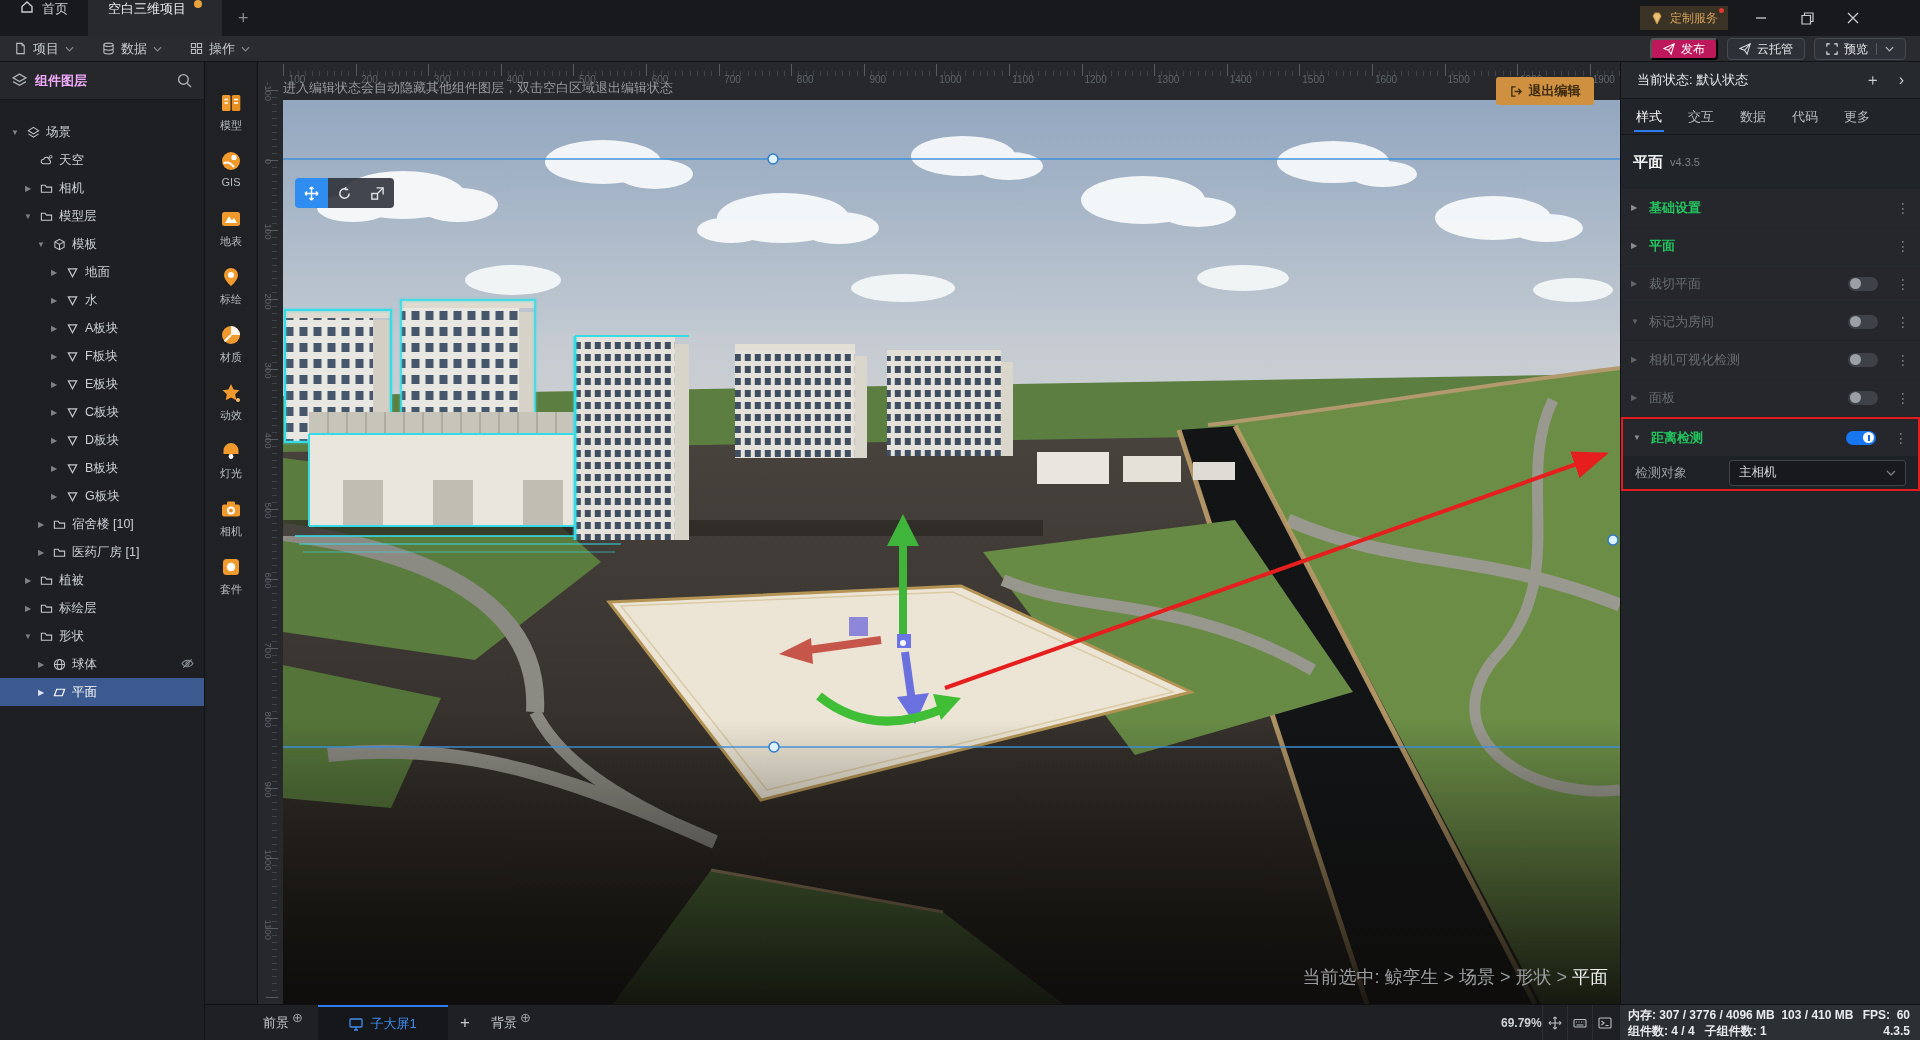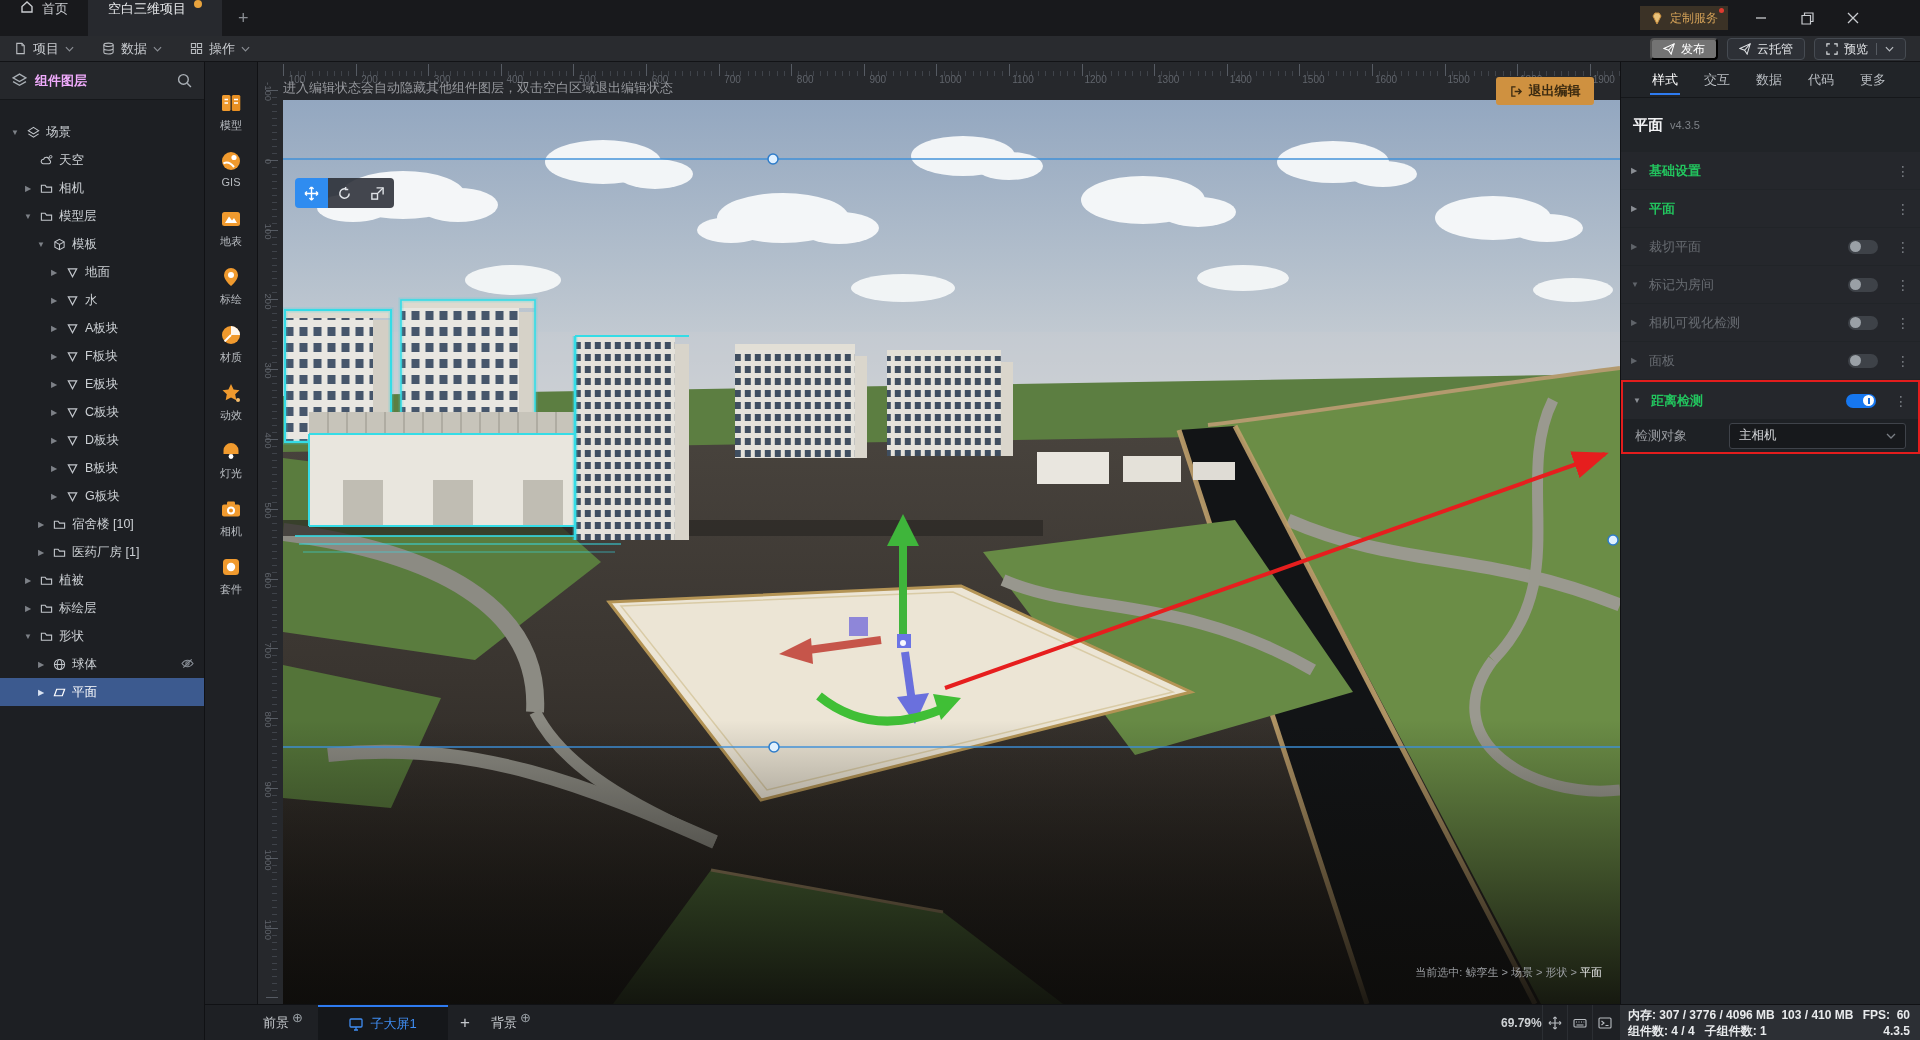--- a/index.html
+++ b/index.html
@@ -17,21 +17,21 @@
   .badge .txt{color:#d2a057;font-size:12px}
   .badge .notif{position:absolute;right:4px;top:2px;width:5px;height:5px;border-radius:50%;background:#e03b30}
   .winbtn{width:30px;height:36px;display:flex;align-items:center;justify-content:center;color:#c9ccd0}
   .winbtn + .winbtn{margin-left:16px}
   #win-close{margin-right:52px}
   
   #menubar{position:absolute;left:0;top:36px;width:1920px;height:26px;background:#292b2f;border-bottom:1px solid #121316;display:flex;align-items:center}
   .menuitem{display:flex;align-items:center;gap:6px;color:#c9ccd0;font-size:13px;padding:0 14px;height:26px}
   .mb-right{position:absolute;right:14px;top:0;height:26px;display:flex;align-items:center;gap:9px}
   .btn{display:flex;align-items:center;gap:6px;height:22px;padding:0 11px;border-radius:4px;font-size:12px;color:#e4e6e9}
-  .btn.blue{background:#737373;color:#fff}
+  .btn.blue{background:#be185d;color:#fff}
   .btn.ghost{background:#2d3036;border:1px solid #464b52}
   .vline{width:1px;height:12px;background:#565b62;margin:0 2px}
   
   #sidebar{position:absolute;left:0;top:62px;width:205px;height:978px;background:#1d1f23;border-right:1px solid #101114}
   #sb-head{height:38px;background:#25272b;border-bottom:1px solid #15171a;display:flex;align-items:center;padding:0 12px;gap:8px}
   #sb-head .t{font-weight:bold;font-size:13px;color:#f0abfc;flex:1}
   #tree{padding-top:18px}
   .trow{height:28px;display:flex;align-items:center;gap:5px;color:#ccd0d4;font-size:12.5px;position:relative;cursor:default}
   .trow.sel{background:#3c5a8f;color:#fff}
   .caret{width:10px;font-size:8px;color:#7d8187;text-align:center;flex:none}
@@ -51,28 +51,28 @@
   #vruler{position:absolute;left:0;top:0;width:24px;height:942px}
   .vticks-s{position:absolute;left:14px;top:28px;width:5px;height:914px;background:repeating-linear-gradient(180deg,#3f434a 0 1px,transparent 1px 6.98px)}
   .vticks-b{position:absolute;left:8px;top:28px;width:12px;height:914px;background:repeating-linear-gradient(180deg,#565b63 0 1px,transparent 1px 69.8px)}
   .vnum{position:absolute;left:0;width:20px;text-align:center;font-size:9.5px;color:#61656c;transform:rotate(90deg)}
   #tip{position:absolute;left:25px;top:17px;font-size:13px;color:#97999e;z-index:3}
   #exit-edit{position:absolute;left:1238px;top:15px;width:98px;height:28px;background:#cf9140;border:none;border-radius:3px;color:#3b2a10;font-size:13px;display:flex;align-items:center;justify-content:center;gap:6px;z-index:4;font-weight:bold}
   #scene{position:absolute;left:25px;top:38px}
   #gizmo-bar{position:absolute;left:37px;top:116px;display:flex;z-index:4;border-radius:4px;overflow:hidden}
   .gbtn{width:33px;height:30px;background:rgba(42,46,53,.88);display:flex;align-items:center;justify-content:center;color:#dfe2e6}
   .gbtn.on{background:#2f8cf0;color:#fff}
-  #crumb{position:absolute;right:18px;top:903px;font-size:11px;color:#9a9da1;z-index:3}
+  #crumb{position:absolute;right:12px;top:903px;font-size:18px;color:#9a9da1;z-index:3}
   #crumb .cur{color:#f0f1f3}
   
   #panel{position:absolute;left:1620px;top:62px;width:300px;height:942px;background:#212428;border-left:1px solid #101114}
   #statebar{height:37px;background:#26292d;border-bottom:1px solid #15171a;display:flex;align-items:center;padding:0 16px;color:#e8eaec;font-size:13px}
   #statebar .sp{flex:1}
   .hicon{color:#c9ccd0;margin-left:18px;font-size:16px}
-  #ptabs{height:36px;display:flex;align-items:center;gap:26px;padding:0 31px;border-bottom:1px solid #15171a}
+  #ptabs{height:36px;display:flex;align-items:center;gap:26px;padding:0 15px;border-bottom:1px solid #15171a}
   .ptab{color:#b9bdc2;font-size:13px;height:36px;display:flex;align-items:center;position:relative}
   .ptab.on{color:#fff}
   .ptab.on::after{content:"";position:absolute;left:-2px;right:-2px;bottom:3px;height:2px;background:#2e7bf0}
   #ctitle{height:54px;display:flex;align-items:center;padding:0 12px;gap:7px}
   #ctitle .n{font-weight:bold;font-size:15px;color:#f0f1f3}
   #ctitle .v{font-size:11px;color:#7c8086}
   .shead{height:37px;background:#25272c;display:flex;align-items:center;padding:0 10px;gap:8px;margin-bottom:1px}
   .scaret{font-size:8px;color:#8a8e94;width:10px}
   .slabel{flex:1;font-size:13px;color:#22c55e;font-weight:bold}
   .sect.disabled .slabel{color:#686c72;font-weight:normal}
@@ -764,20 +764,26 @@
         </svg>
     </div>
   </div>
 
   <div id="crumb">
     <span>当前选中: 鲸孪生 &gt; 场景 &gt; 形状 &gt; </span><span class="cur">平面</span>
   </div>
 </main>
 
 <section id="panel">
+  <div id="statebar">
+    <span>当前状态: 默认状态</span>
+    <span class="sp"></span>
+    <span class="hicon">＋</span>
+    <span class="hicon">›</span>
+  </div>
   <div id="ptabs">
       <div class="ptab on">样式</div>
       <div class="ptab ">交互</div>
       <div class="ptab ">数据</div>
       <div class="ptab ">代码</div>
       <div class="ptab ">更多</div>
     </div>
   <div id="ctitle">
     <span class="n">平面</span>
     <span class="v">v4.3.5</span>

